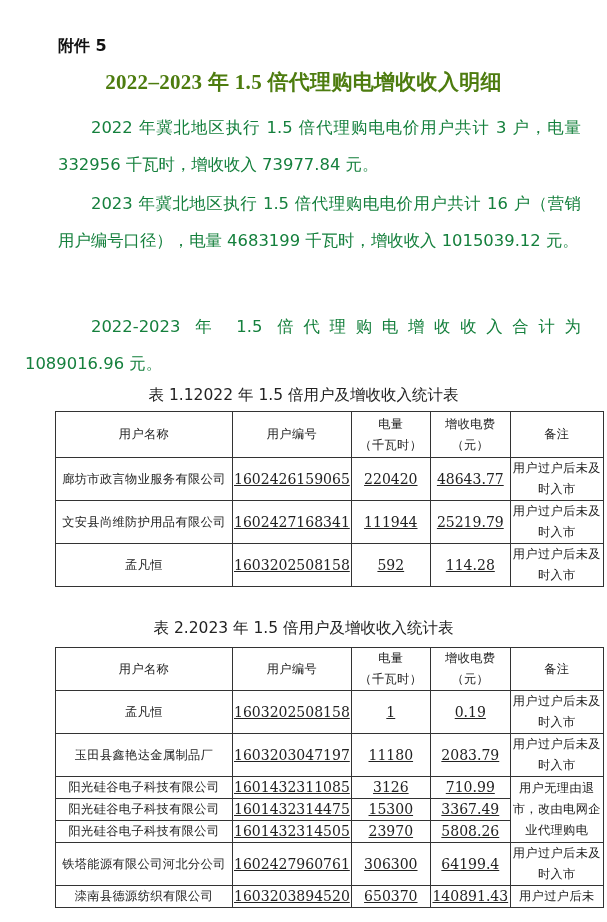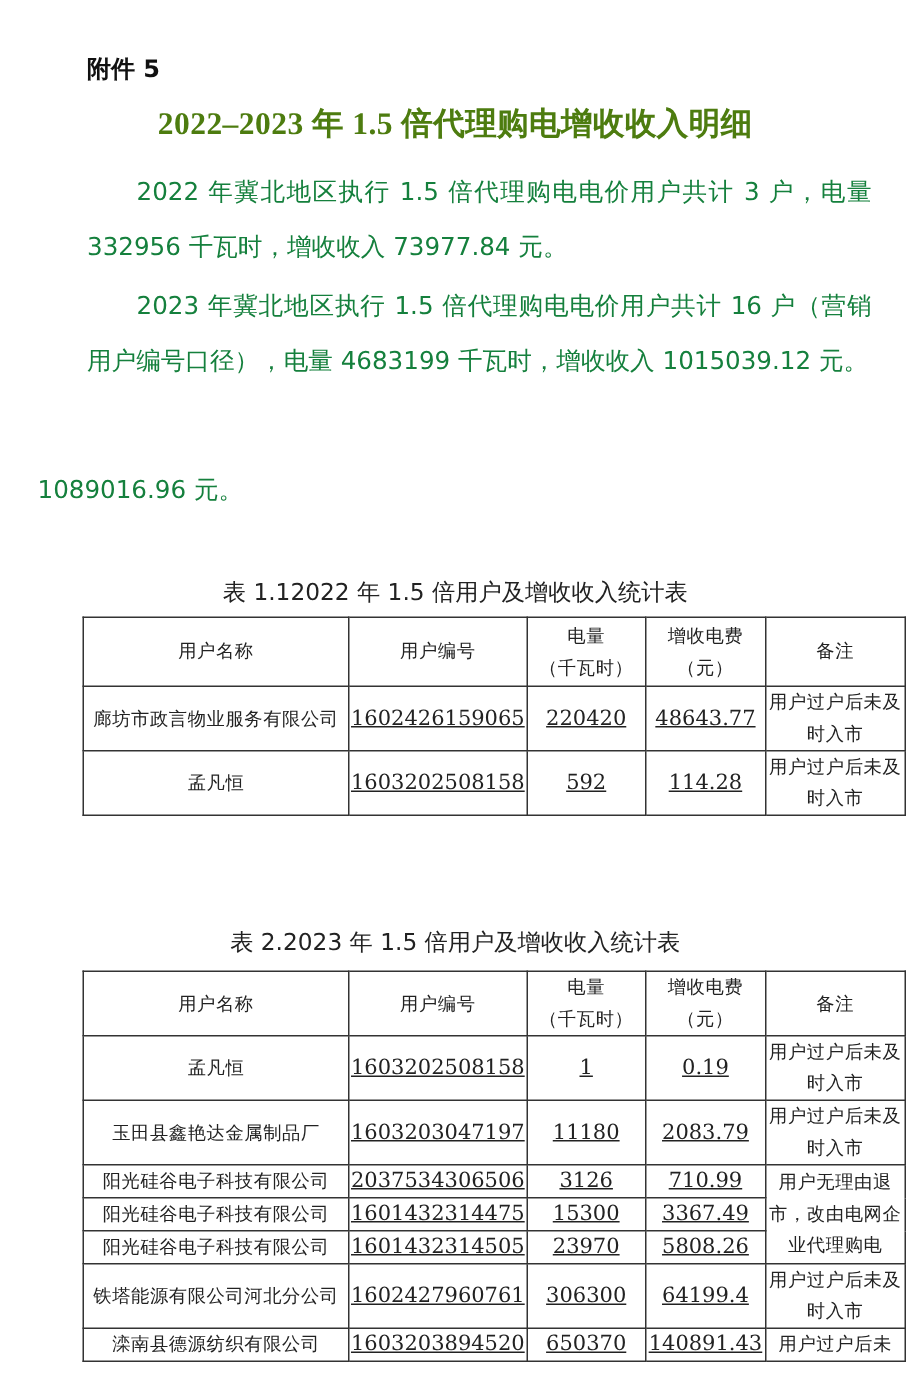--- a/index.html
+++ b/index.html
@@ -51,20 +51,21 @@
 </style>
 </head>
 <body>
 
 <div class="attach">附件 5</div>
 <div class="title">2022–2023 年 1.5 倍代理购电增收收入明细</div>
 
 <div class="para p1">2022 年冀北地区执行 1.5 倍代理购电电价用户共计 3 户，电量 332956 千瓦时，增收收入 73977.84 元。</div>
 <div class="para p2">2023 年冀北地区执行 1.5 倍代理购电电价用户共计 16 户（营销用户编号口径），电量 4683199 千瓦时，增收收入 1015039.12 元。</div>
 <div class="para p3">
+  <span class="justline">2022-2023 年 1.5 倍代理购电增收收入合计为</span>
   <span style="display:block;text-indent:0;margin-left:-33px;">1089016.96 元。</span>
 </div>
 
 <div class="caption cap1">表 1.12022 年 1.5 倍用户及增收收入统计表</div>
 
 <table class="grid t1">
   <colgroup>
     <col style="width:177px">
       <col style="width:102px">
       <col style="width:79px">
@@ -83,20 +84,27 @@
           <div>增收电费</div>
           <div>（元）</div>
         </td>
     <td class="cn">备注</td>
   </tr>
   <tr style="height:43px">
     <td class="cn">廊坊市政言物业服务有限公司</td>
     <td class="num">1602426159065</td>
     <td class="num">220420</td>
     <td class="num">48643.77</td>
+    <td class="cn">用户过户后未及时入市</td>
+  </tr>
+  <tr style="height:42px">
+    <td class="cn">文安县尚维防护用品有限公司</td>
+    <td class="num">1602427168341</td>
+    <td class="num">111944</td>
+    <td class="num">25219.79</td>
     <td class="cn">用户过户后未及时入市</td>
   </tr>
   <tr style="height:43px">
     <td class="cn">孟凡恒</td>
     <td class="num">1603202508158</td>
     <td class="num">592</td>
     <td class="num">114.28</td>
     <td class="cn">用户过户后未及时入市</td>
   </tr>
 </tbody>
@@ -135,21 +143,21 @@
   </tr>
   <tr style="height:42px">
     <td class="cn">玉田县鑫艳达金属制品厂</td>
     <td class="num">1603203047197</td>
     <td class="num">11180</td>
     <td class="num">2083.79</td>
     <td class="cn">用户过户后未及时入市</td>
   </tr>
   <tr style="height:22px">
     <td class="cn">阳光硅谷电子科技有限公司</td>
-    <td class="num">2037534306506</td>
+    <td class="num">1601432311085</td>
     <td class="num">3126</td>
     <td class="num">710.99</td>
     <td class="cn" rowspan="3">用户无理由退市，改由电网企业代理购电</td>
   </tr>
   <tr style="height:22px">
     <td class="cn">阳光硅谷电子科技有限公司</td>
     <td class="num">1601432314475</td>
     <td class="num">15300</td>
     <td class="num">3367.49</td>
   </tr>

